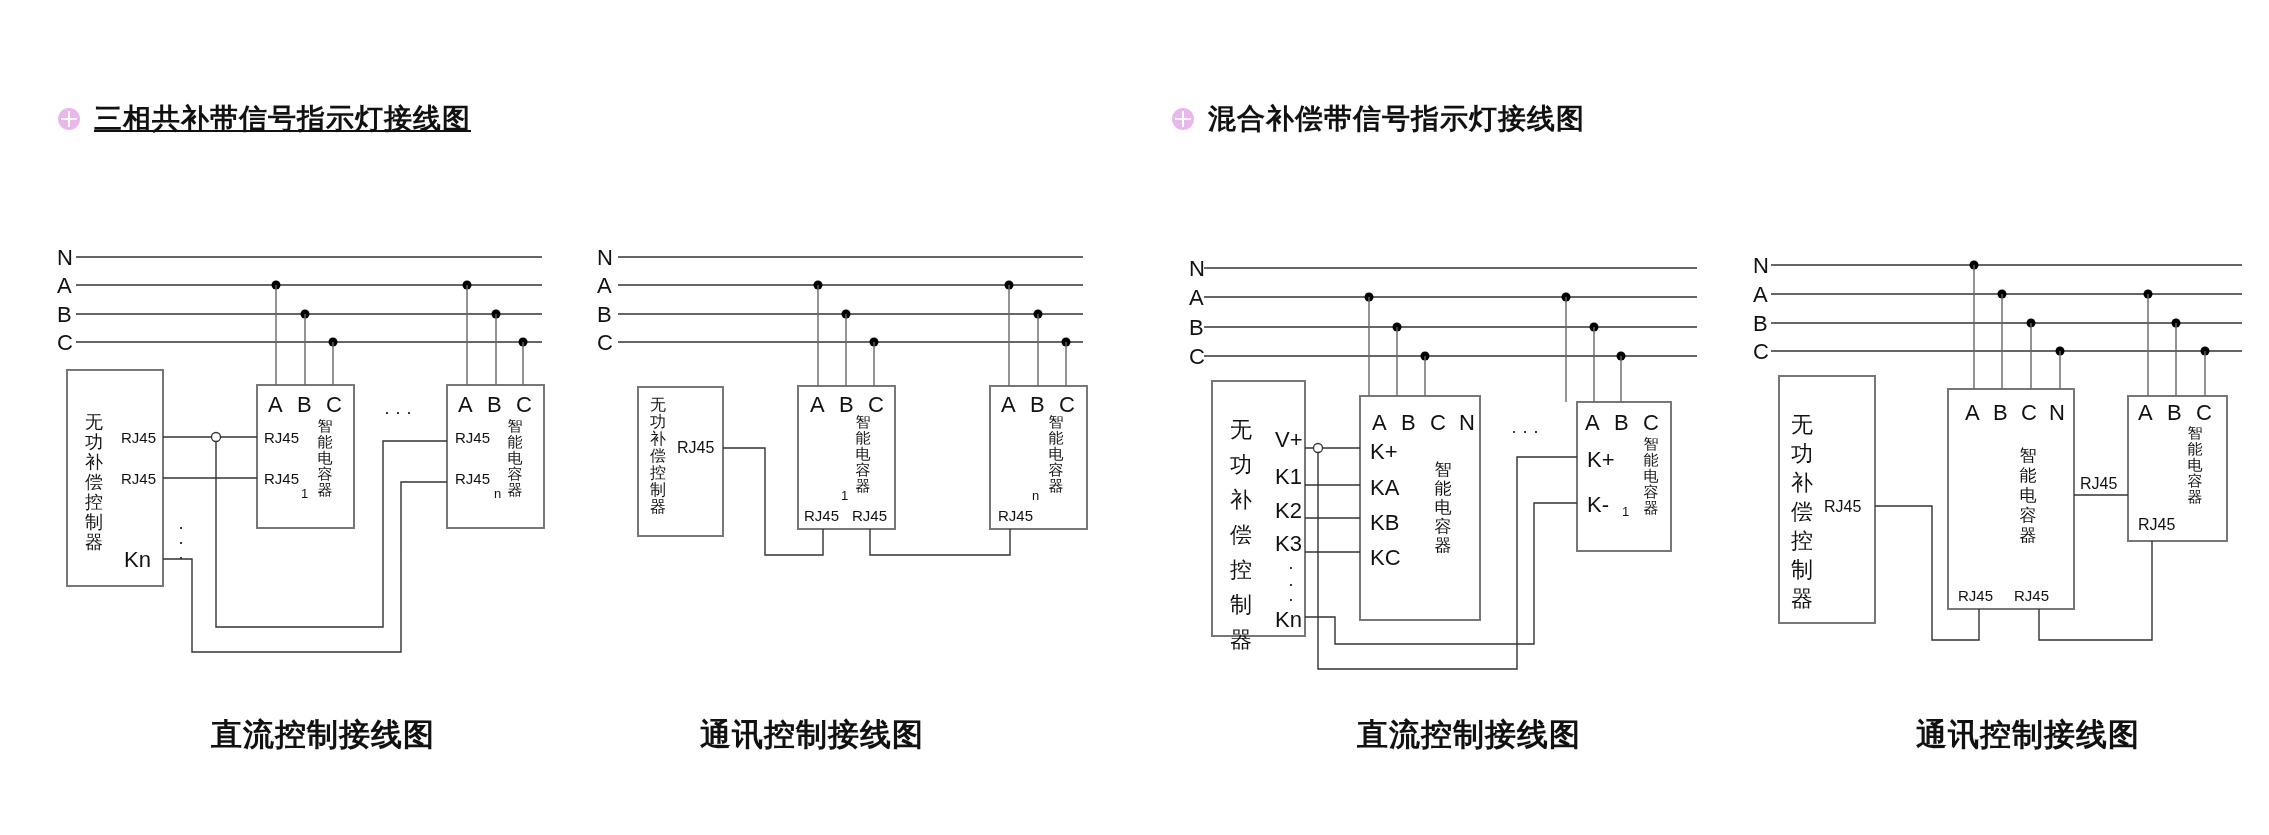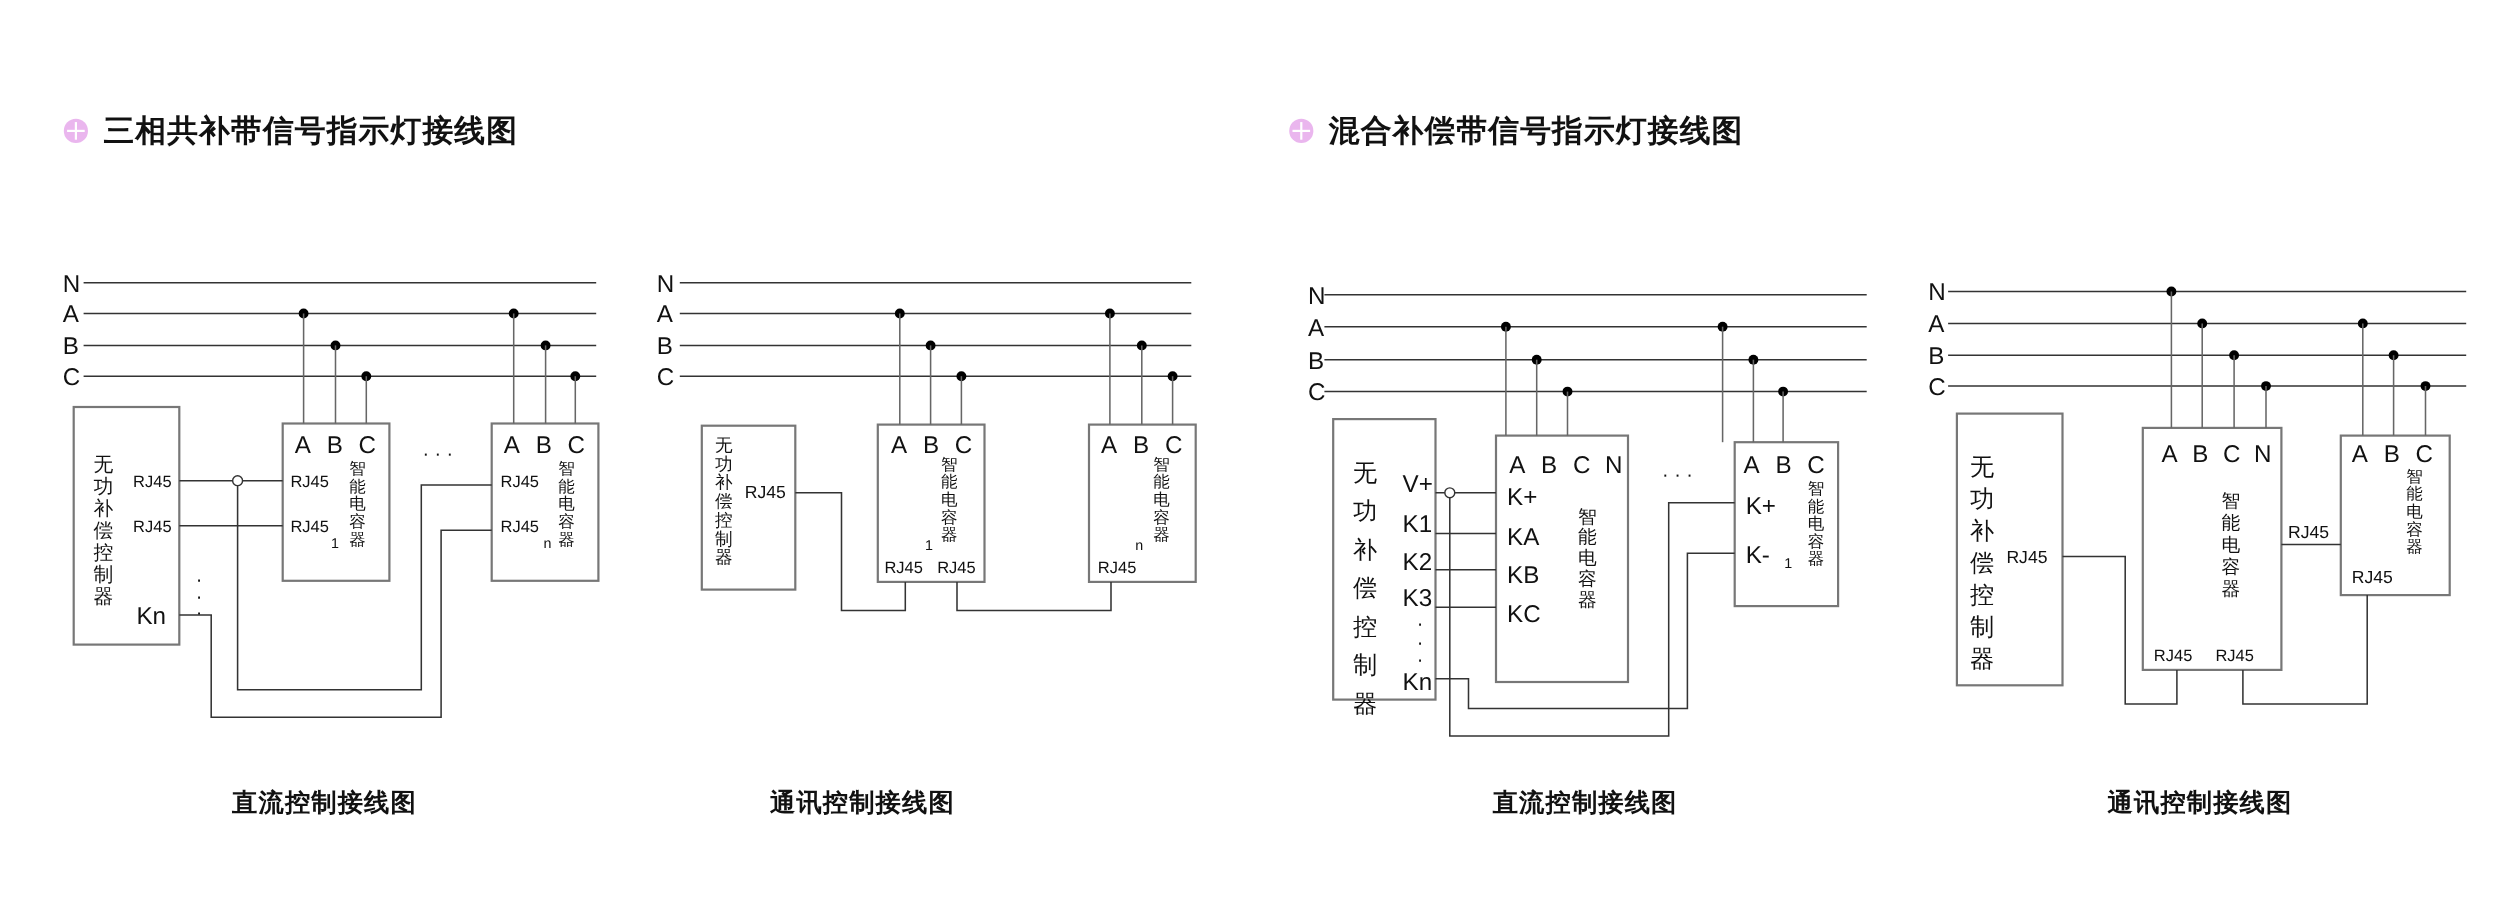--- a/index.html
+++ b/index.html
@@ -5,29 +5,29 @@
   html, body { margin:0; padding:0; background:#ffffff; }
   body { width:2269px; height:835px; position:relative; overflow:hidden;
          font-family:"DejaVu Sans","Liberation Sans",sans-serif; color:#111; }
   .section-title { position:absolute; top:100px; display:flex; align-items:center;
          font-size:28px; font-weight:bold; letter-spacing:1px; color:#111; }
   .bullet { width:22px; height:22px; border-radius:50%; background:#eab6ee; position:relative;
          margin-right:14px; }
   .bullet:before, .bullet:after { content:""; position:absolute; background:#ffffff; }
   .bullet:before { left:10px; top:3px; width:2px; height:16px; }
   .bullet:after { left:3px; top:10px; width:16px; height:2px; }
-  .caption { position:absolute; top:714px; font-size:23px; font-weight:bold; color:#111; letter-spacing:1px; }
+  .caption { position:absolute; top:714px; font-size:31px; font-weight:bold; color:#111; letter-spacing:1px; }
   svg#diagrams { position:absolute; left:0; top:0; }
   svg text { font-family:"Liberation Sans","DejaVu Sans",sans-serif; fill:#111; }
   .cjk { font-family:"DejaVu Sans",sans-serif; }
 </style>
 </head>
 <body>
 
-<div class="section-title" style="left:58px;">
+<div class="section-title" style="left:58px;text-decoration:underline;">
   <span class="bullet"></span>
   <span>三相共补带信号指示灯接线图</span>
 </div>
 <div class="section-title" style="left:1172px;">
   <span class="bullet"></span>
   <span>混合补偿带信号指示灯接线图</span>
 </div>
 
 <div class="caption" style="left:211px;">直流控制接线图</div>
 <div class="caption" style="left:700px;">通讯控制接线图</div>

